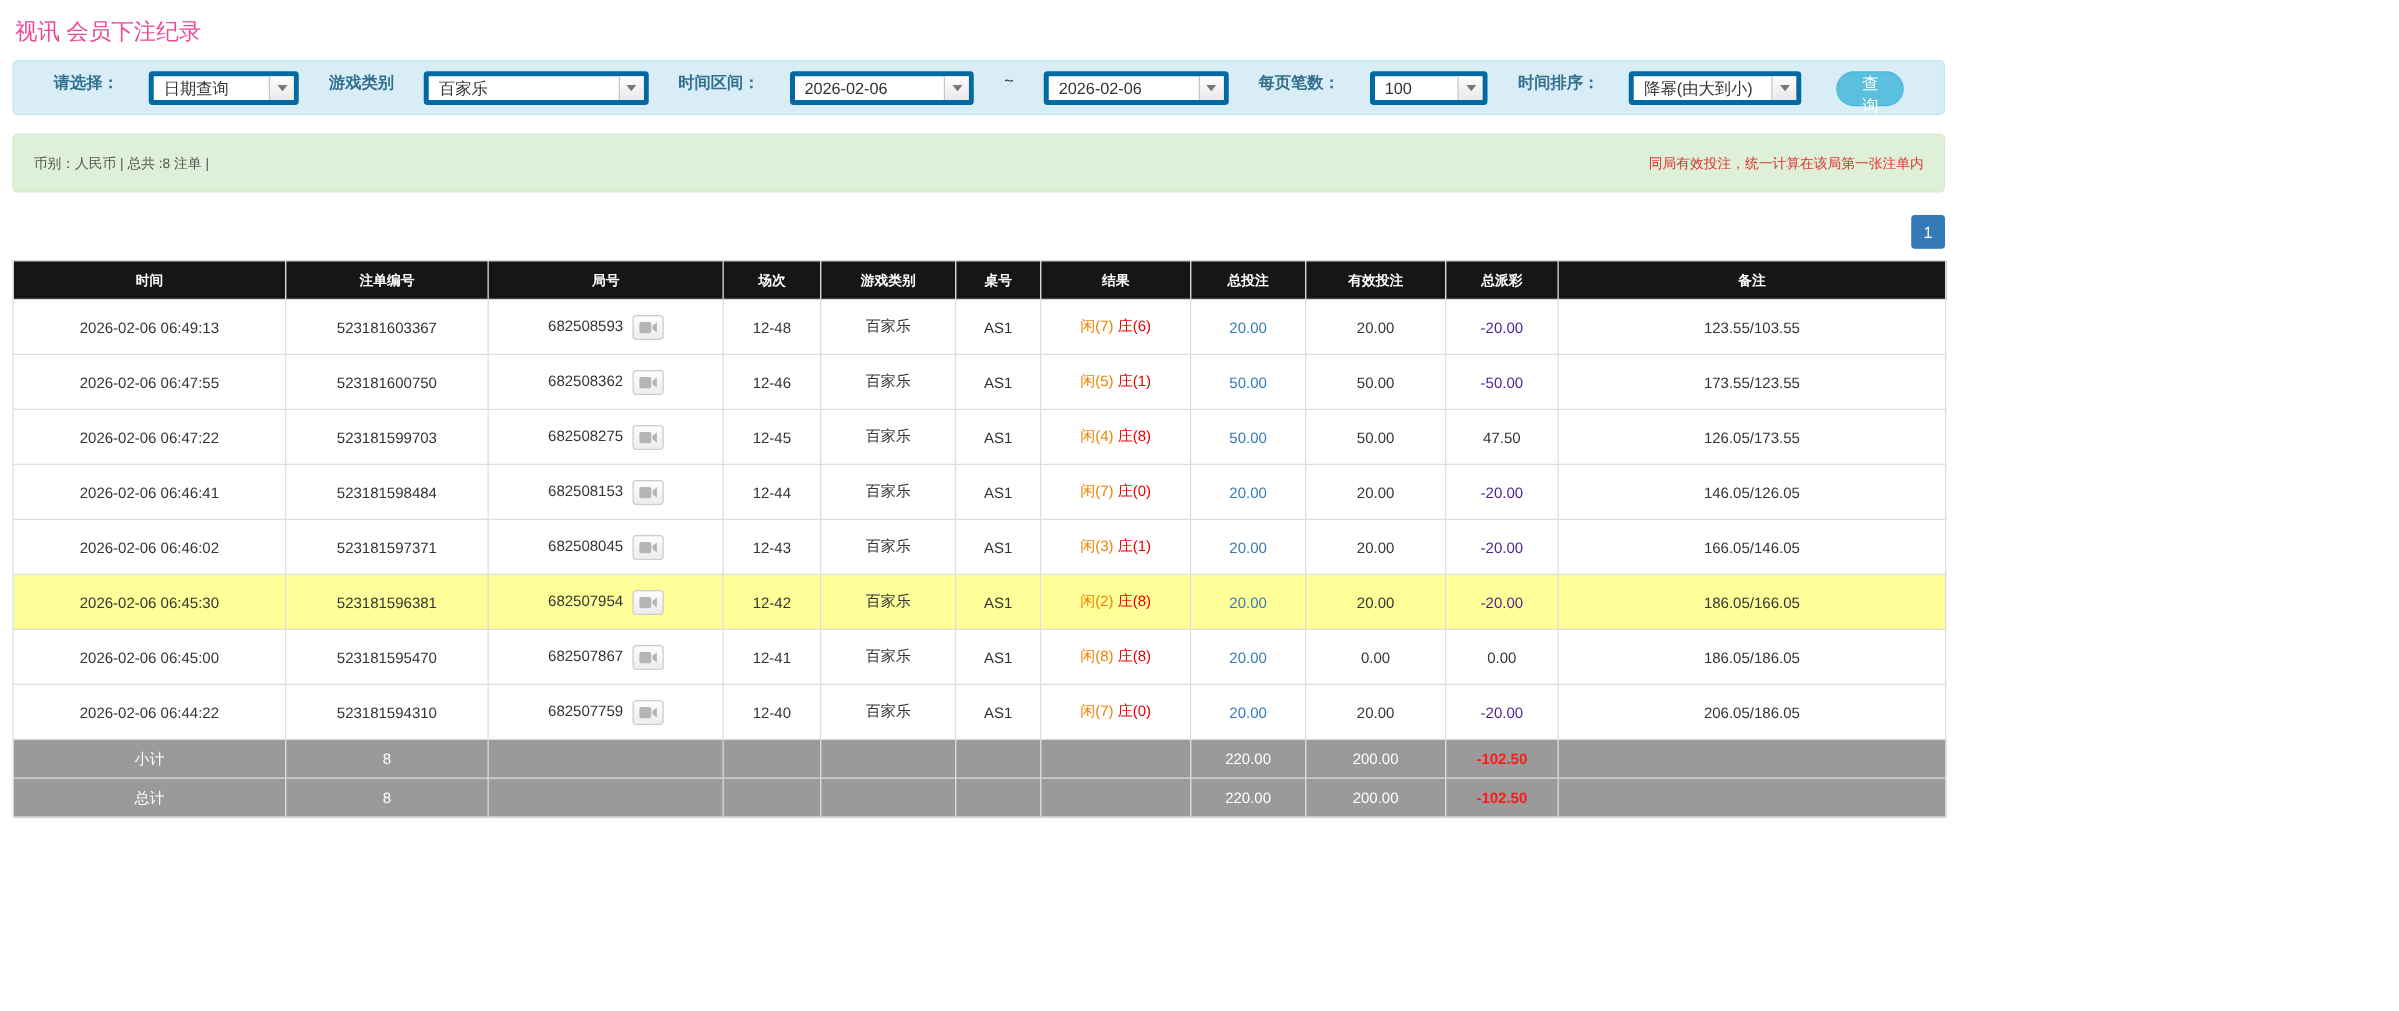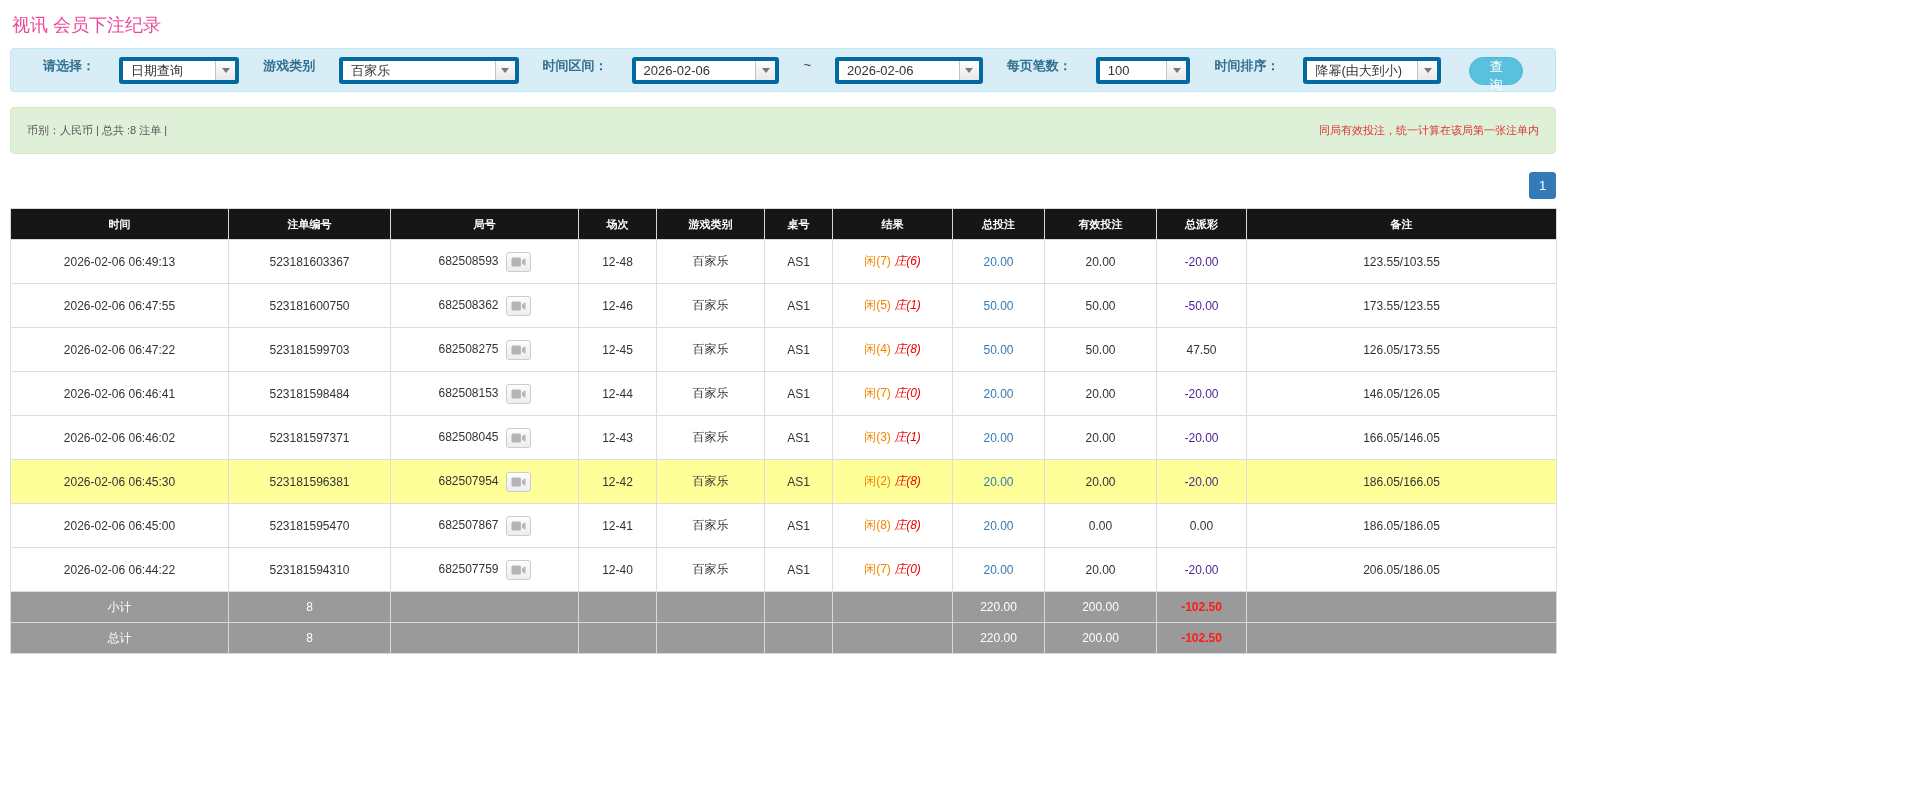--- a/index.html
+++ b/index.html
@@ -158,21 +158,21 @@
     height: 31px;
     border: 1px solid #d8d8d8;
     text-align: center;
     font-size: 12px;
     padding: 0 4px;
   }
   .blue-link { color: #337ab7; cursor: pointer; }
   .red { color: #4c1d95; }
   tfoot .red { color: #ff1a1a; font-weight: bold; }
   .result-player { color: #f08300; }
-  .result-banker { color: #ee0000; font-style: italic; }
+  .result-banker { color: #ee0000; }
   .replay-btn {
     display: inline-flex;
     align-items: center;
     justify-content: center;
     width: 25px;
     height: 20px;
     border: 1px solid #ccc;
     border-radius: 3px;
     background: linear-gradient(#fdfdfd, #ededed);
     margin-left: 7px;

